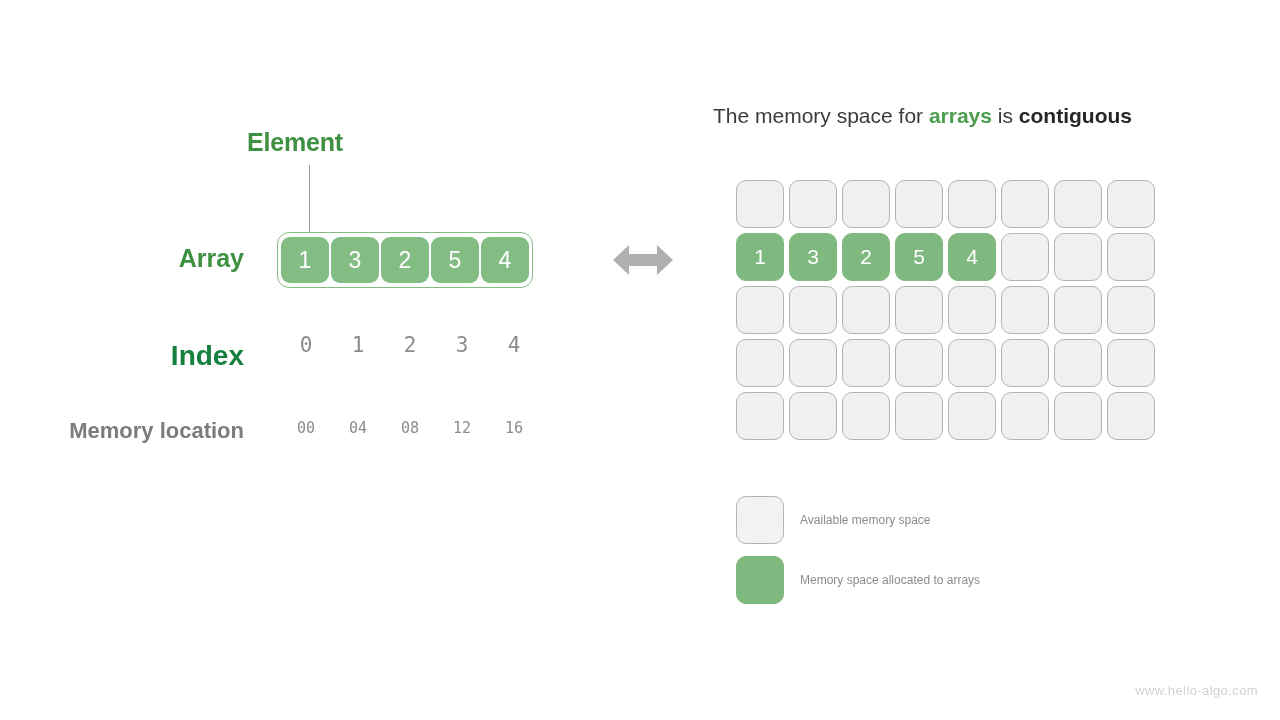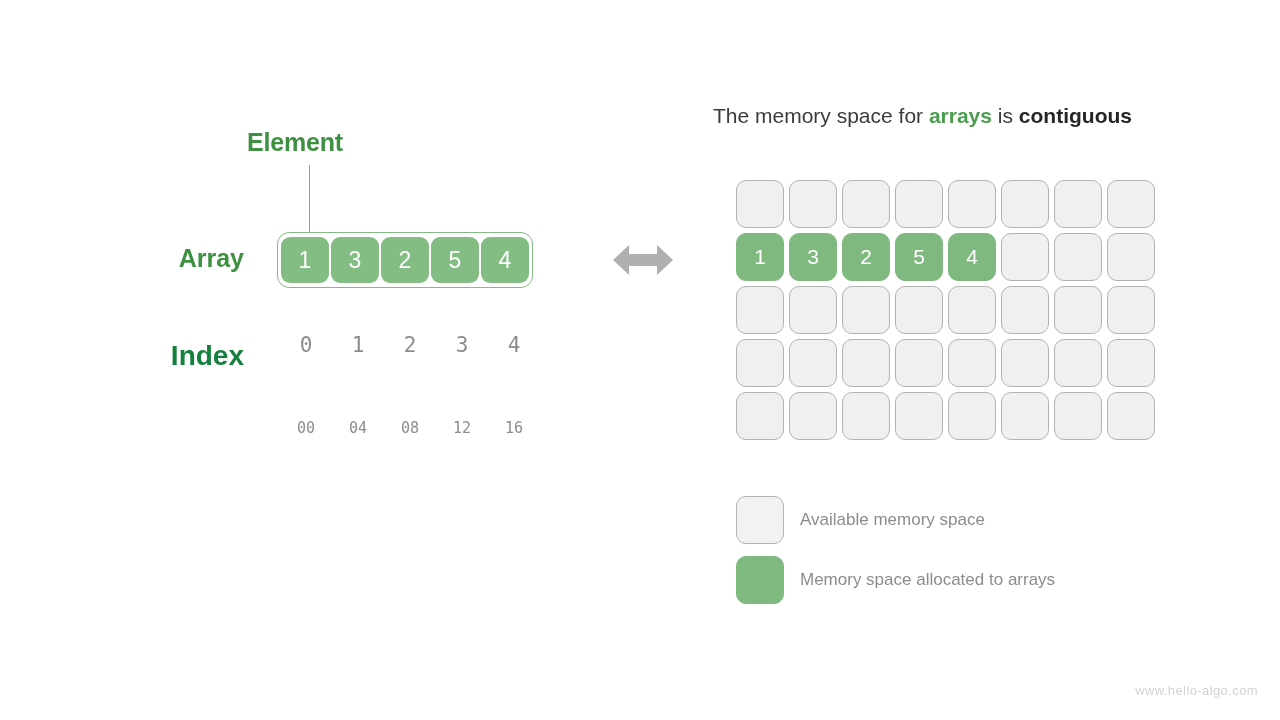--- a/index.html
+++ b/index.html
@@ -218,21 +218,21 @@
   }
   .legend-swatch.available {
     background: #f2f2f2;
     border: 1.5px solid #b3b3b3;
   }
   .legend-swatch.allocated {
     background: #7fb97f;
     border: 1.5px solid #7fb97f;
   }
   .legend-text {
-    font-size: 17px;
+    font-size: 12px;
     color: #8c8c8c;
     white-space: nowrap;
   }
 
   
   #watermark {
     position: absolute;
     right: 22px;
     bottom: 22px;
     font-family: Liberation Sans, sans-serif;
@@ -246,20 +246,21 @@
 
 <div id="left-panel">
 
   <div id="element-callout">Element</div>
 
   <div id="element-connector"></div>
 
   <div id="label-column">
     <div class="row-label" id="array-label">Array</div>
     <div class="row-label" id="index-label">Index</div>
+    <div class="row-label" id="memlocation-label">Memory location</div>
   </div>
 
   <div id="array-capsule">
       <div class="array-cell">1</div>
       <div class="array-cell">3</div>
       <div class="array-cell">2</div>
       <div class="array-cell">5</div>
       <div class="array-cell">4</div>
     </div>
 

